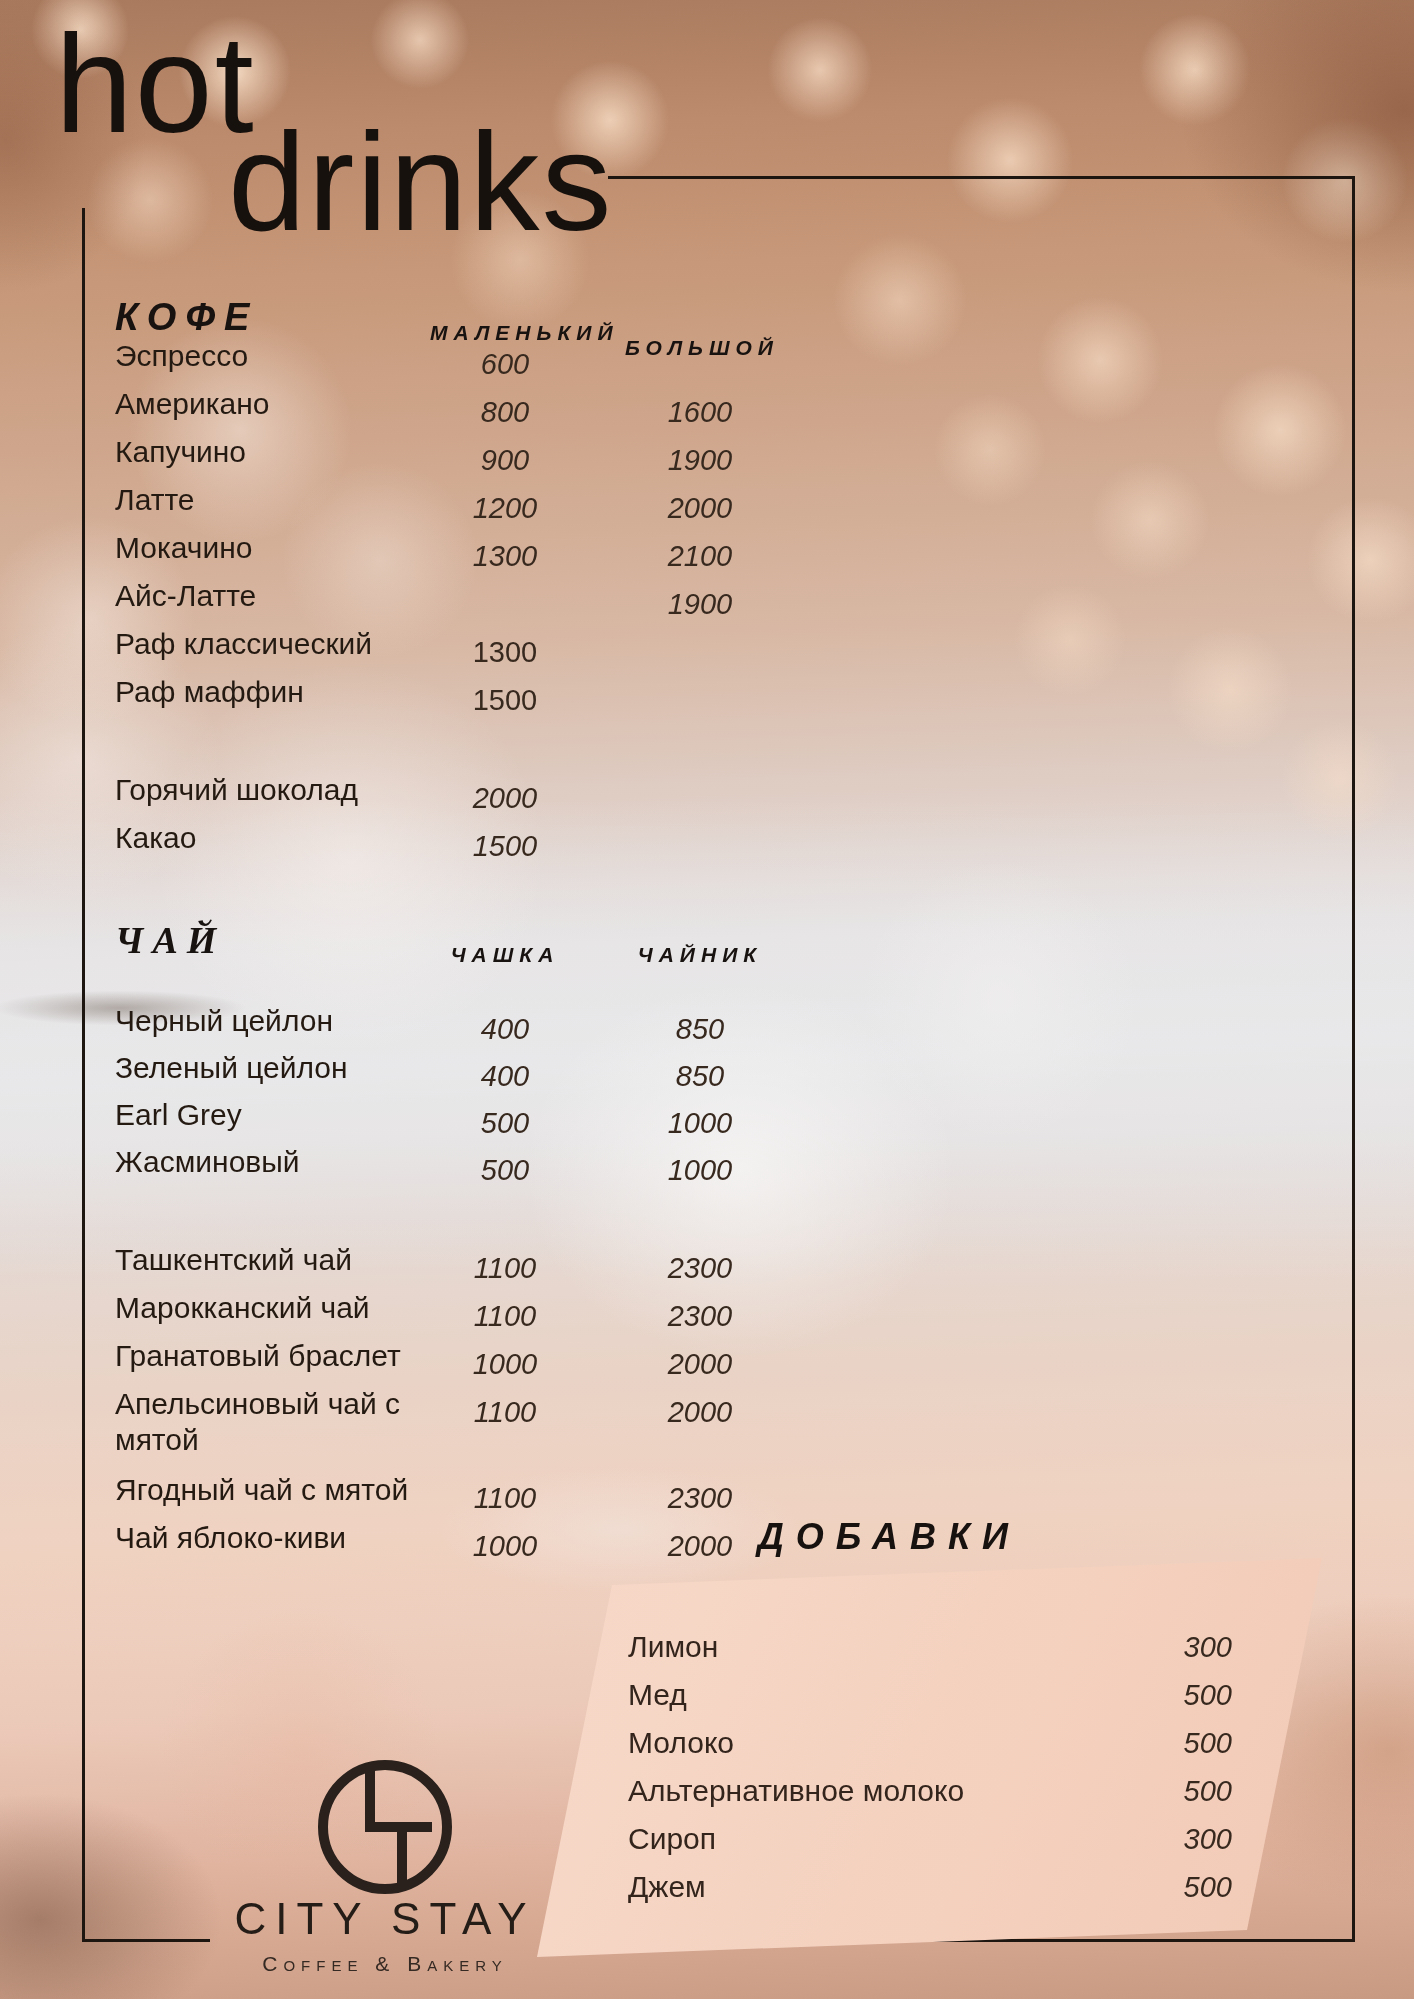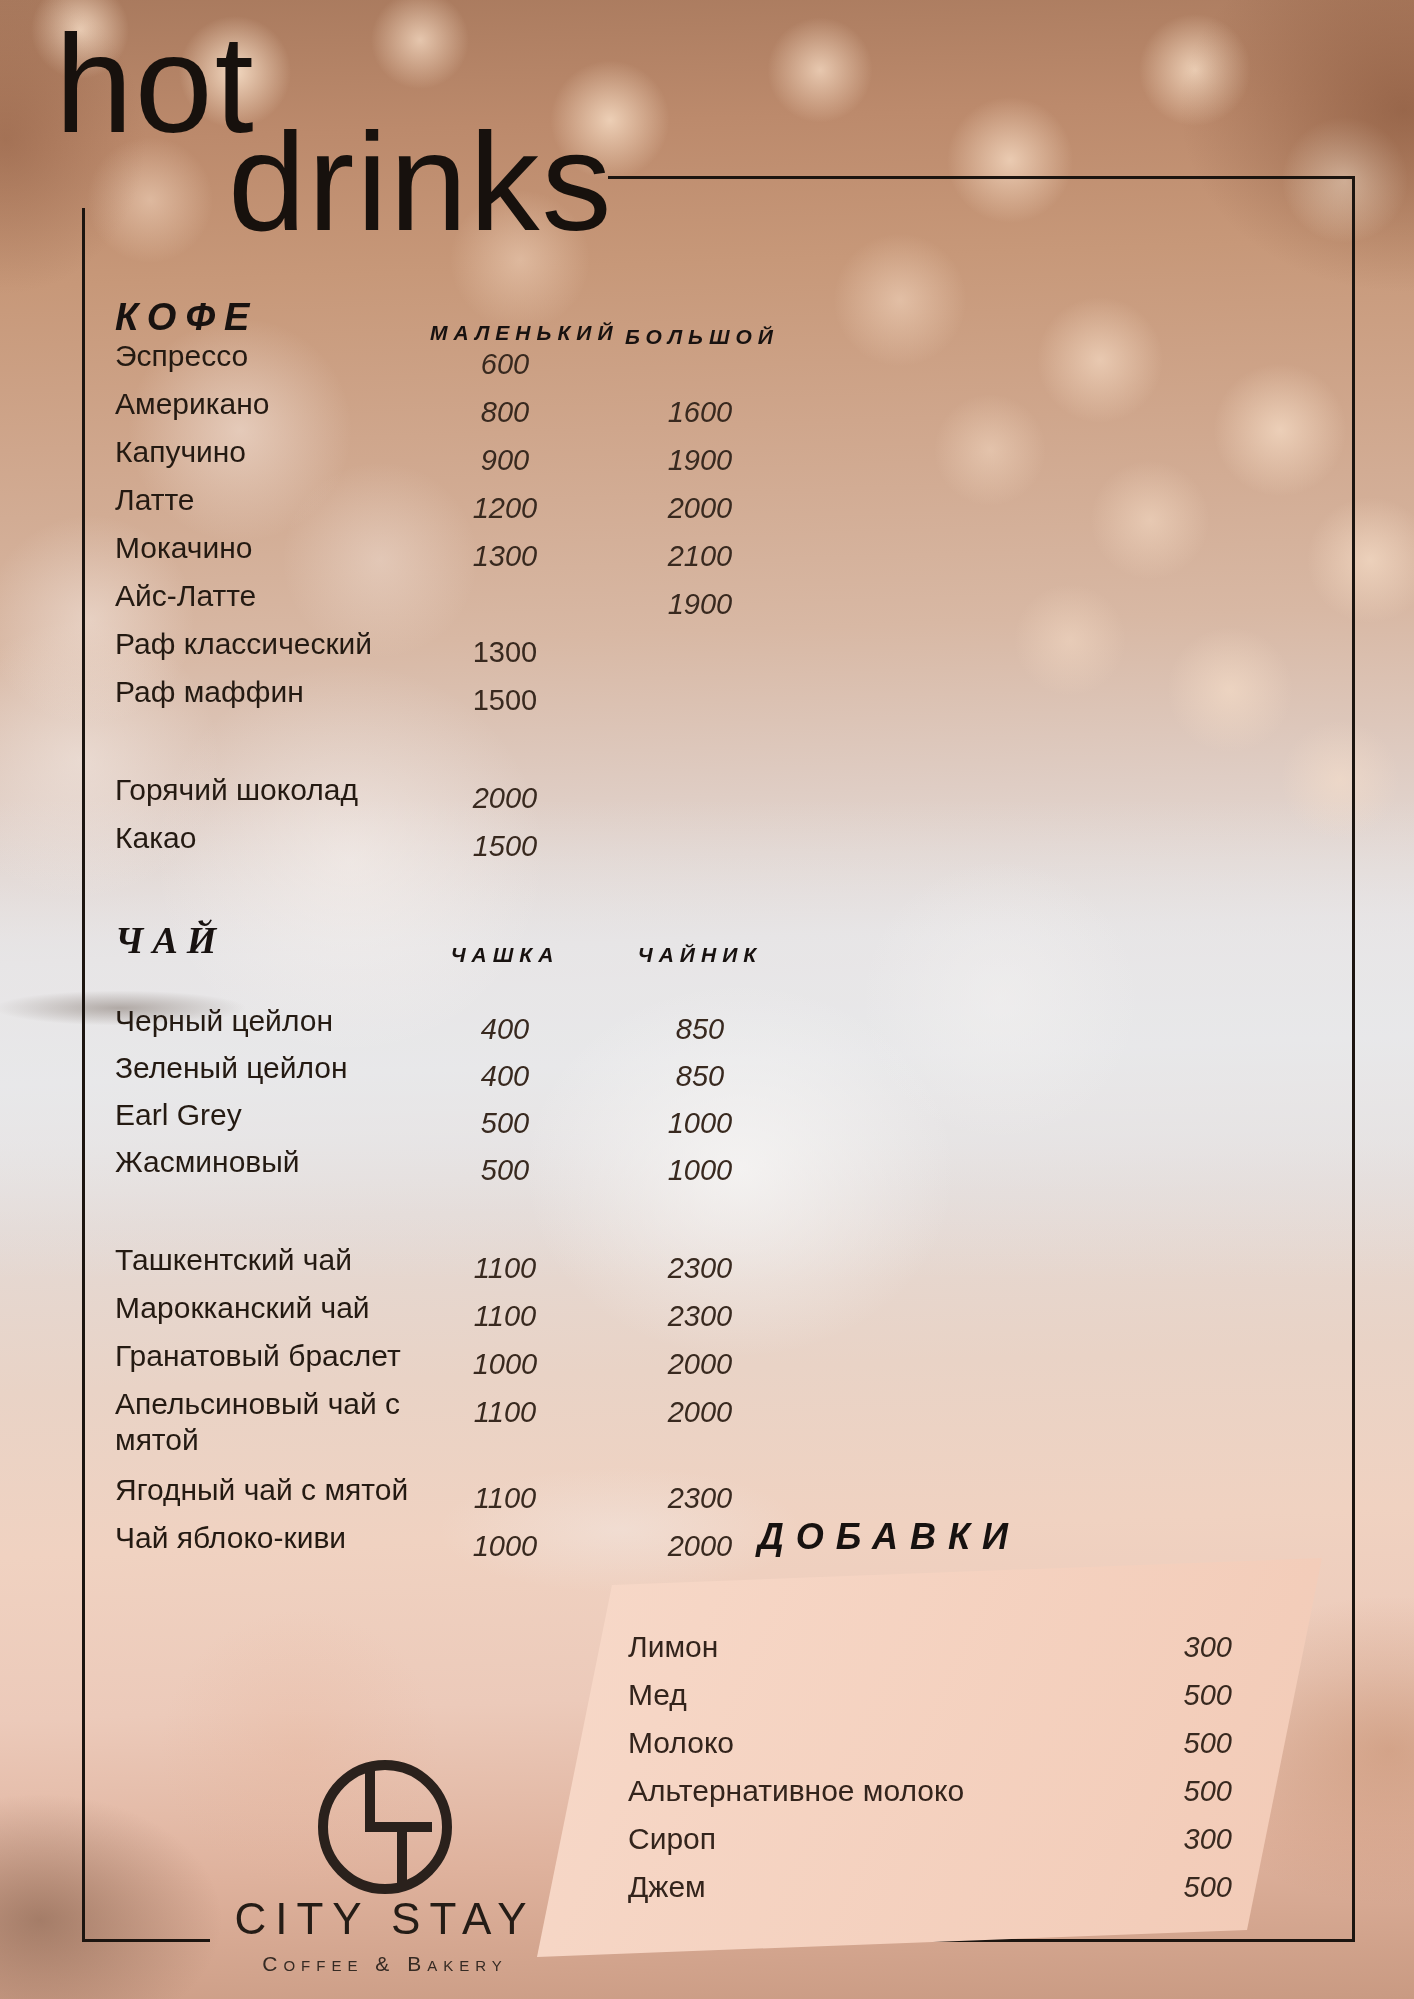--- a/index.html
+++ b/index.html
@@ -95,21 +95,21 @@
   <div class="line" style="left:1352px;top:176px;width:3px;height:1766px;"></div>
   <div class="line" style="left:82px;top:208px;width:3px;height:1734px;"></div>
   <div class="line" style="left:82px;top:1939px;width:128px;height:3px;"></div>
   <div class="line" style="left:543px;top:1939px;width:812px;height:3px;"></div>
 
   <div class="t1">hot</div>
   <div class="t2">drinks</div>
 
   <div class="sec-h" style="left:115px;top:296px;">КОФЕ</div>
   <div class="col-h" style="left:430px;top:310px;">МАЛЕНЬКИЙ</div>
-  <div class="col-h" style="left:625px;top:314px;text-align:right;">БОЛЬШОЙ</div>
+  <div class="col-h" style="left:625px;top:325px;text-align:right;">БОЛЬШОЙ</div>
   <div class="rows" id="coffee-g1" style="top:338px;">
       <div class="row">
         <span class="iname">Эспрессо</span>
         <span class="pr p1">600</span>
       </div>
       <div class="row">
         <span class="iname">Американо</span>
         <span class="pr p1">800</span>
         <span class="pr p2">1600</span>
       </div>

